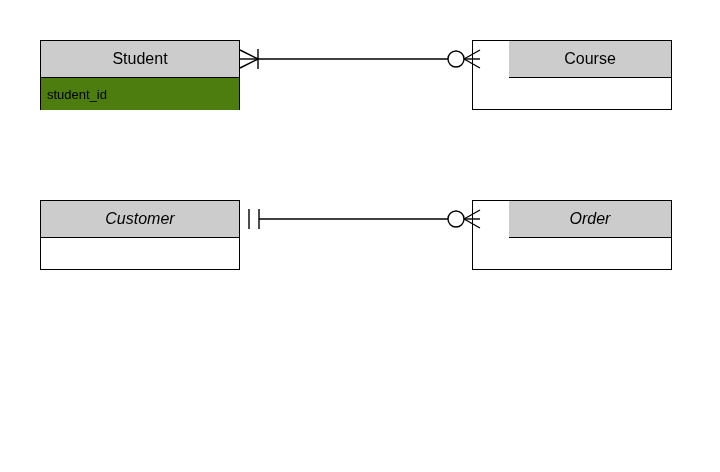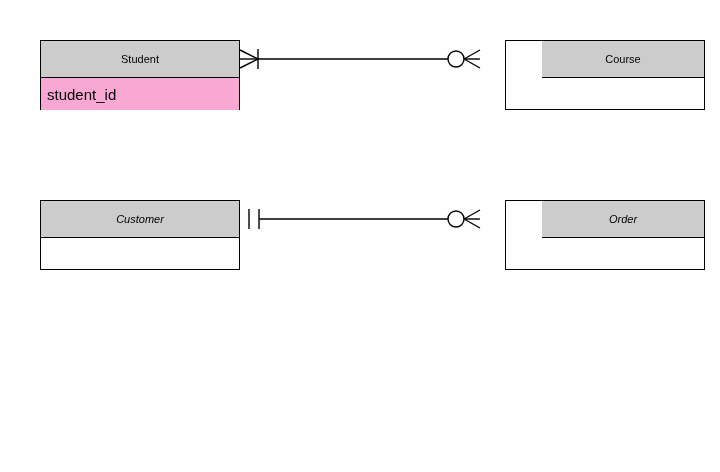--- a/index.html
+++ b/index.html
@@ -30,41 +30,41 @@
   .entity {
     position: absolute;
     top: 0;
     width: 200px;
     height: 70px;
     border: 1px solid #000000;
     box-sizing: border-box;
     background: #ffffff;
   }
   .entity.left  { left: 40px; }
-  .entity.right { left: 505px; padding-left: 36px; }
+  .entity.right { left: 472px; padding-left: 36px; }
   .entity-header {
     height: 37px;
     background: #cccccc;
     border-bottom: 1px solid #000000;
     box-sizing: border-box;
     display: flex;
     align-items: center;
     justify-content: center;
-    font-size: 11px;
+    font-size: 16px;
     color: #000000;
     line-height: 1;
   }
   .entity-body {
     height: 32px;
-    background: #f9a8d4;
+    background: #4d7c0f;
     box-sizing: border-box;
     display: flex;
     align-items: center;
     padding-left: 6px;
-    font-size: 15px;
+    font-size: 13px;
     color: #000000;
     line-height: 1;
   }
   .connector {
     position: absolute;
     left: 240px;
     top: 0px;
     width: 240px;
     height: 40px;
     overflow: visible;

